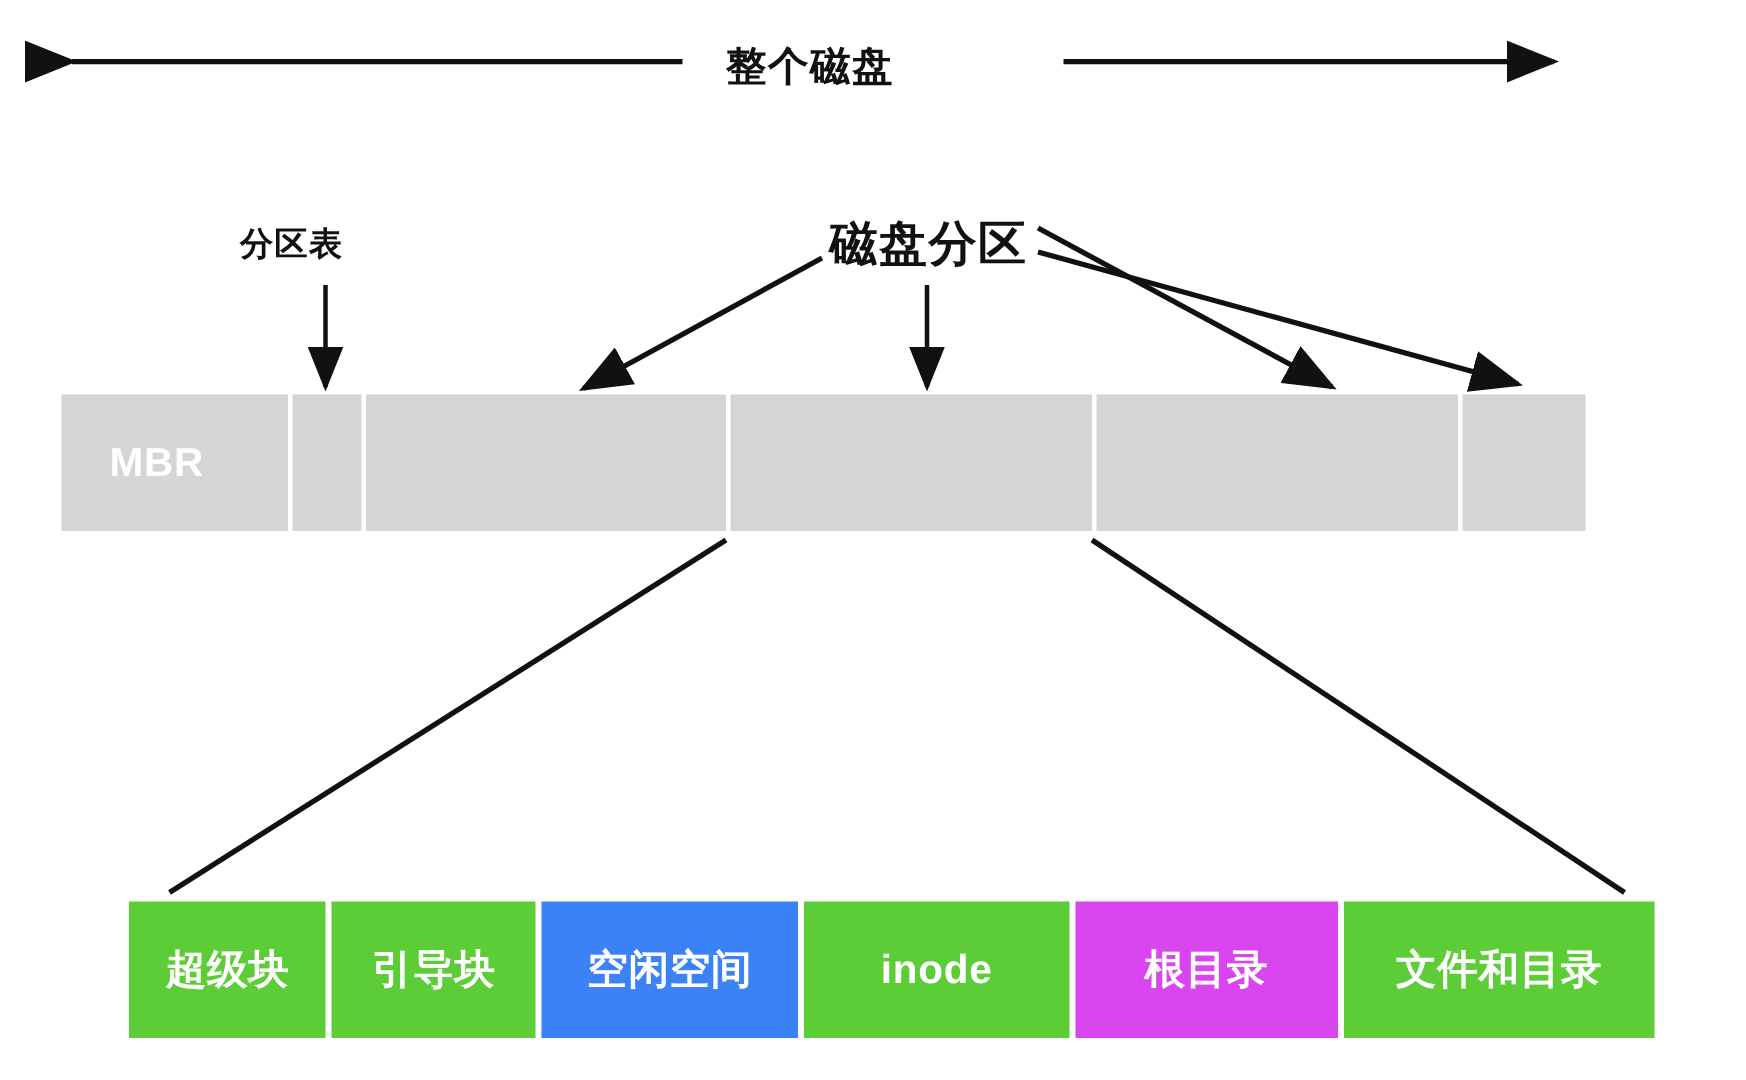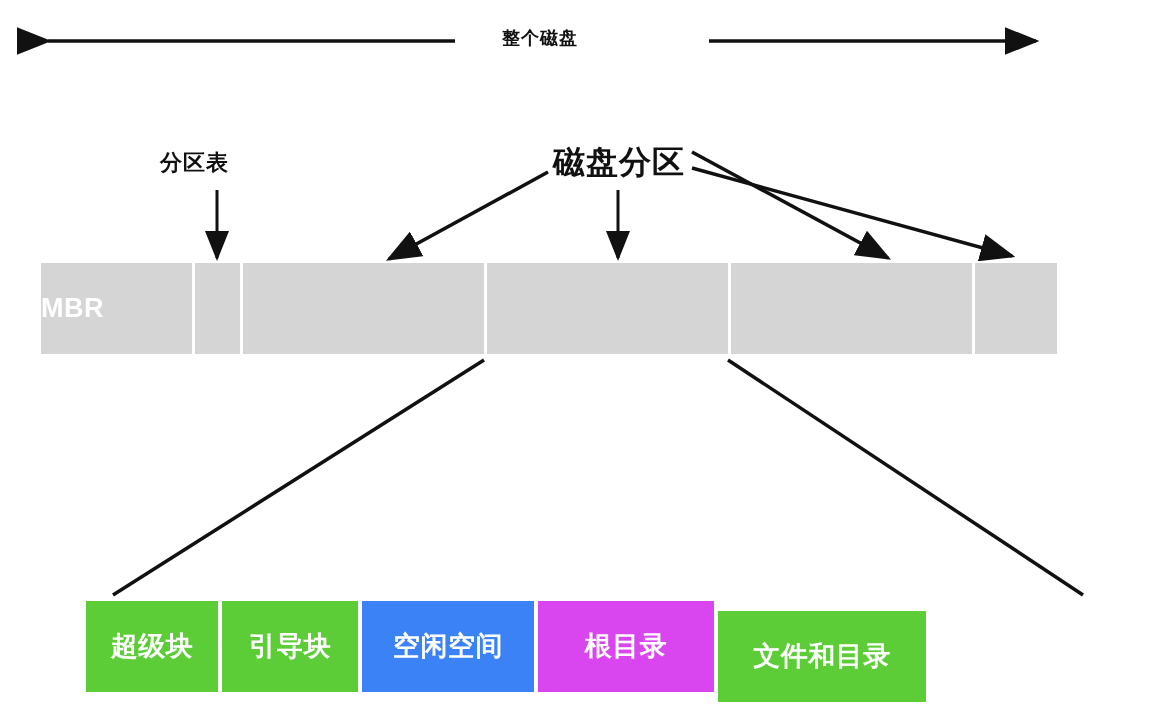--- a/index.html
+++ b/index.html
@@ -25,21 +25,21 @@
     height: 720px;
   }
   .lbl {
     position: absolute;
     color: #111111;
     font-weight: bold;
     white-space: nowrap;
     font-family: "Liberation Sans", "DejaVu Sans", sans-serif;
   }
   #disk-label {
-    font-size: 18px;
+    font-size: 27px;
     left: 0;
     top: 26px;
     width: 1080px;
     text-align: center;
     letter-spacing: 1px;
   }
   #disk-label-bg {
     position: absolute;
     left: 455px;
     top: 24px;
@@ -76,20 +76,21 @@
     top: 263px;
     width: 1016px;
     height: 91px;
   }
   #gray-bar .seg {
     background: #d5d5d5;
     height: 100%;
     margin-right: 3px;
     display: flex;
     align-items: center;
+    padding-left: 32px;
     box-sizing: border-box;
     color: #ffffff;
     font-size: 27px;
     font-weight: bold;
     letter-spacing: 0.5px;
   }
   #gray-bar .seg:last-child { margin-right: 0; }
 
   #green-bar {
     left: 86px;
@@ -105,21 +106,21 @@
     align-items: center;
     justify-content: center;
     text-align: center;
     color: #ffffff;
     font-size: 27px;
     font-weight: bold;
     line-height: 1.15;
     letter-spacing: 0.5px;
     box-sizing: border-box;
   }
-  #green-bar .gseg:last-child { margin-right: 0; margin-top: 10px; }
+  #green-bar .gseg:last-child { margin-right: 0; }
   .gseg span { display: block; }
 </style>
 </head>
 <body>
 
 <div id="stage">
 
   <svg class="svg-layer" viewBox="0 0 1164 720">
     <defs>
       <marker id="ah" markerWidth="10" markerHeight="8" refX="9" refY="4" orient="auto" markerUnits="strokeWidth">
@@ -166,20 +167,25 @@
       <div class="gseg" style="width: 136px; background: rgb(92, 205, 54); color: rgb(255, 255, 255);">
         <div>
           <span>引导块</span>
         </div>
       </div>
       <div class="gseg" style="width: 172px; background: #3b82f6; color: rgb(255, 255, 255);">
         <div>
           <span>空闲空间</span>
         </div>
       </div>
+      <div class="gseg" style="width: 177px; background: rgb(92, 205, 54); color: rgb(255, 255, 255);">
+        <div>
+          <span>inode</span>
+        </div>
+      </div>
       <div class="gseg" style="width: 176px; background: #d946ef; color: rgb(255, 255, 255);">
         <div>
           <span>根目录</span>
         </div>
       </div>
       <div class="gseg" style="width: 208px; background: rgb(92, 205, 54); color: rgb(255, 255, 255);">
         <div>
           <span>文件和目录</span>
         </div>
       </div>

